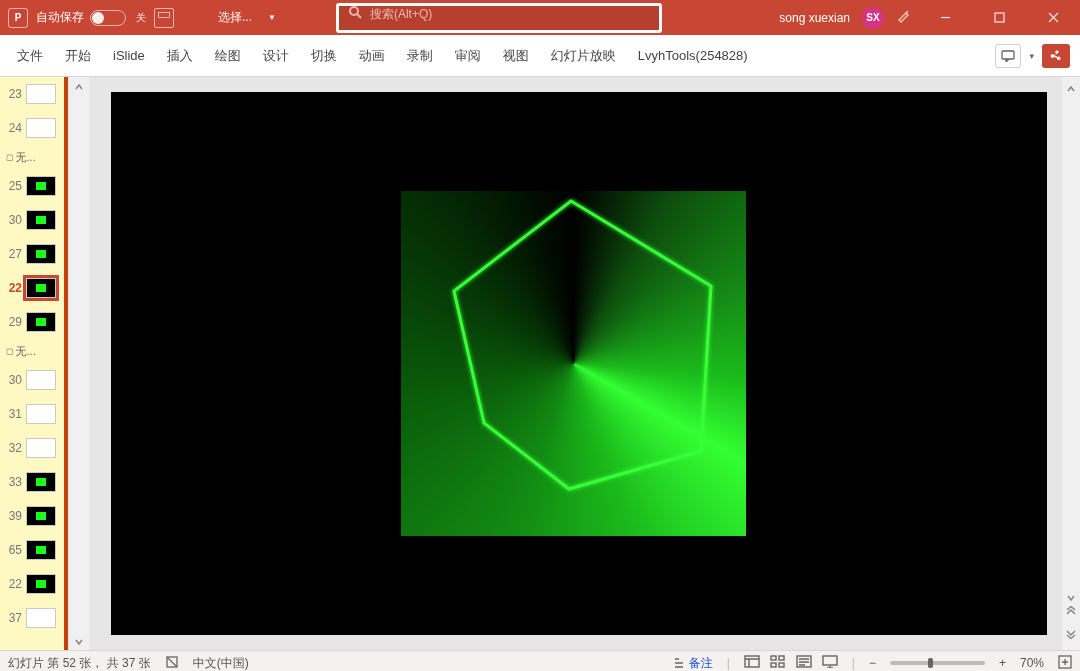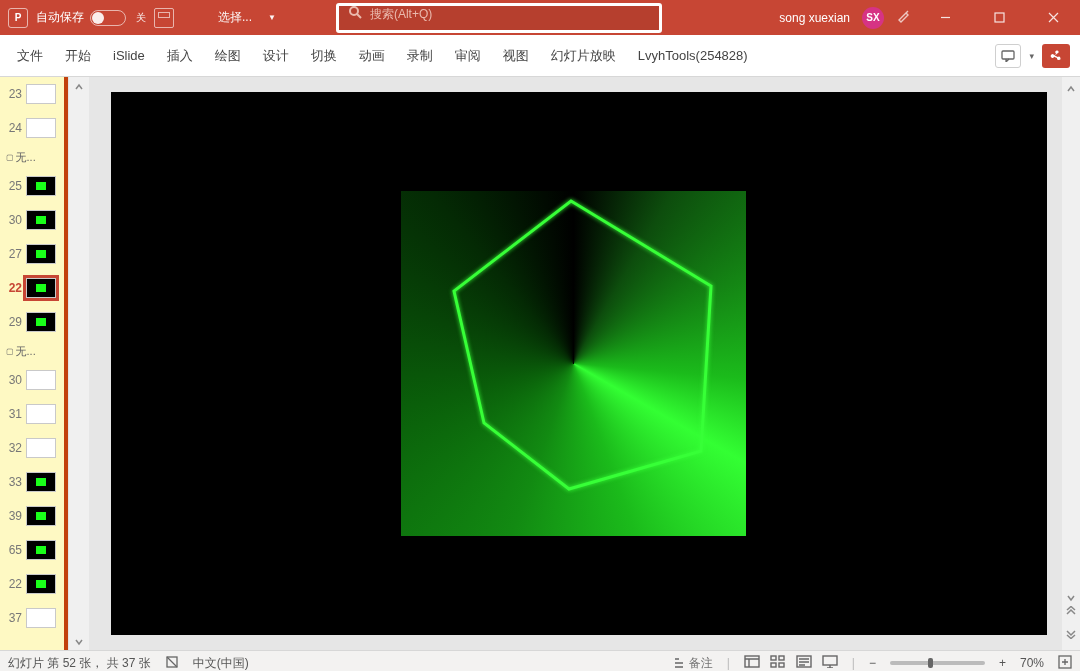--- a/index.html
+++ b/index.html
@@ -90,21 +90,21 @@
     
     .status{height:24px;background:#f3f2f1;border-top:1px solid #d7d7d7;
       display:flex;align-items:center;padding:0 8px;font-size:12px;color:#555;gap:14px}
     .status .mid{flex:1}
     .status .vmode{display:flex;align-items:center;gap:10px}
     .status .vmode svg{width:16px;height:13px;stroke:#666;fill:none;stroke-width:1.4}
     .zoomslider{width:95px;height:4px;background:#bbb;position:relative;border-radius:2px}
     .zoomslider::after{content:"";position:absolute;left:40%;top:-3px;width:5px;height:10px;
       background:#666;border-radius:2px}
     .status .sep{color:#bbb}
-    .notes-t{display:flex;align-items:center;gap:4px;color:#737373}
+    .notes-t{display:flex;align-items:center;gap:4px;color:#1d4ed8}
     .notes-t svg{width:12px;height:12px;stroke:#666;fill:none;stroke-width:1.5}
   </style>
 </head>
 <body>
 
 <div class="titlebar">
   <div class="left">
     <div class="app-ico">P</div>
     <div class="autosave">
       <span>自动保存</span>

